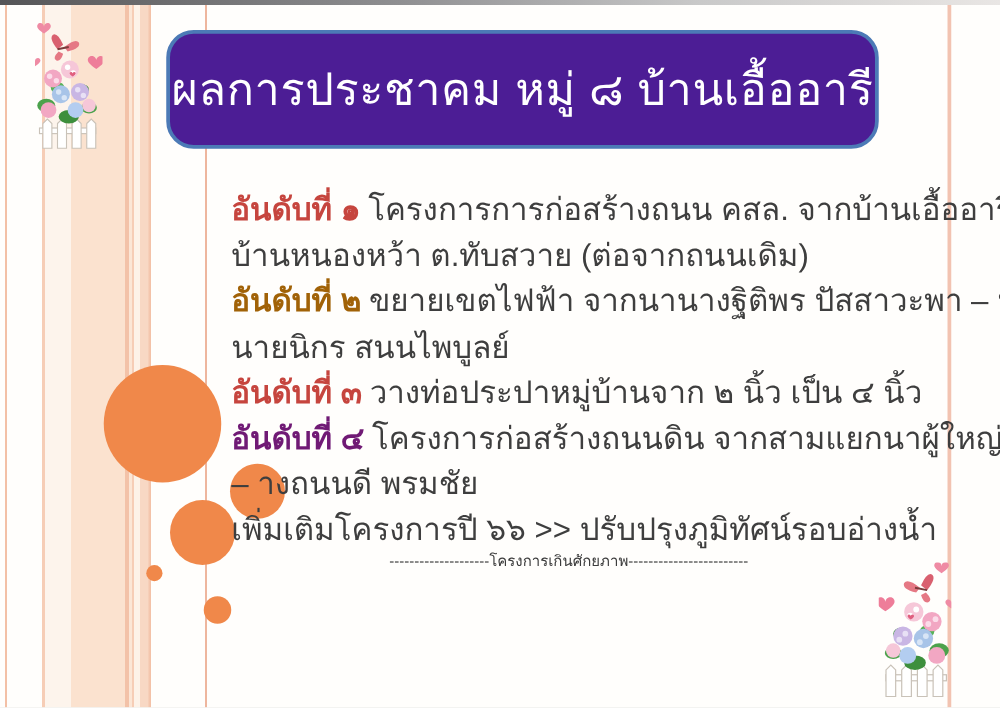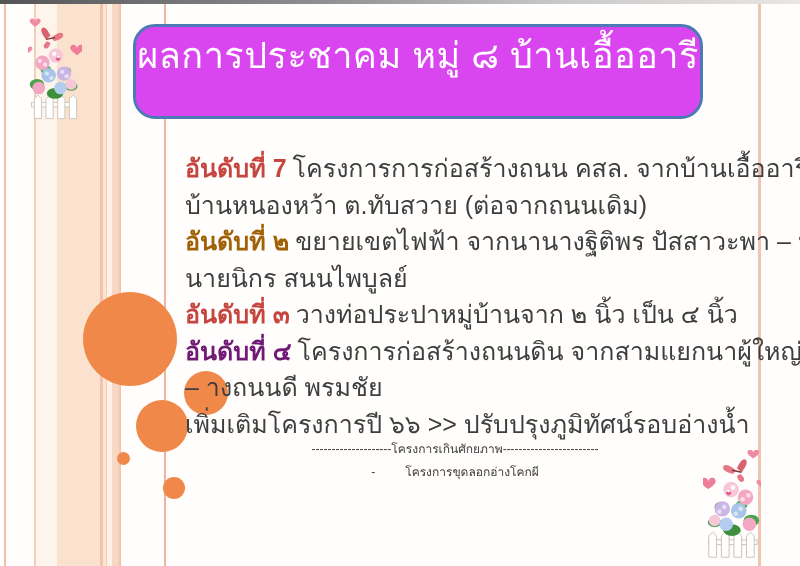--- a/index.html
+++ b/index.html
@@ -33,22 +33,22 @@
   .stripe-right{position:absolute;left:758px;top:4px;width:3px;height:562px;background:#f2c3b1;}
   
   .circle{position:absolute;border-radius:50%;background:#f0884a;}
   .c1{left:83px; top:292px; width:94px; height:94px;}
   .c2{left:136px;top:400px;width:52px;height:52px;}
   .c3{left:184px;top:371px;width:44px;height:44px;}
   .c4{left:117px;top:452px;width:13px;height:13px;}
   .c5{left:163px;top:477px;width:22px;height:22px;}
   
   .header-box{position:absolute;left:133px;top:24px;width:570px;height:95px;
-    background:#d946ef;border:3px solid #4c7ab6;border-radius:22px;
-    box-sizing:border-box;display:flex;align-items:flex-start;justify-content:center;}
+    background:#4c1d95;border:3px solid #4c7ab6;border-radius:22px;
+    box-sizing:border-box;display:flex;align-items:center;justify-content:center;}
   .header-text{color:#ffffff;font-size:36px;letter-spacing:.5px;text-align:center;}
   
   .body{position:absolute;left:185px;top:150px;width:560px;color:#3e3e3e;
     font-size:25px;line-height:36.5px;}
   .body .line{white-space:nowrap;}
   .body .prefix{color:#c6453e;font-weight:700;margin-right:6px;}
   
   .footer{position:absolute;left:175px;top:438px;width:560px;text-align:center;
     color:#3c3c3c;font-size:12px;line-height:23.3px;}
   .footer .f-line{white-space:nowrap;}
@@ -167,30 +167,29 @@
       <path d="M21 24 q-6 6 -2 8 q4 1 6 -6 z" fill="#e57884"></path>
       <line x1="20" y1="22" x2="30" y2="20" stroke="#7a3b3b" stroke-width="1.6"></line>
     </g>
   </svg>
 
   <div class="header-box">
     <div class="header-text">ผลการประชาคม หมู่ ๘ บ้านเอื้ออารี</div>
   </div>
 
   <div class="body" id="body-lines">
-      <div class="line"><span class="prefix" style="color: rgb(198, 69, 62);">อันดับที่ 7</span><span>โครงการการก่อสร้างถนน คสล. จากบ้านเอื้ออารีย์ –</span></div>
+      <div class="line"><span class="prefix" style="color: rgb(198, 69, 62);">อันดับที่ ๑</span><span>โครงการการก่อสร้างถนน คสล. จากบ้านเอื้ออารีย์ –</span></div>
       <div class="line"><span>บ้านหนองหว้า ต.ทับสวาย (ต่อจากถนนเดิม)</span></div>
       <div class="line"><span class="prefix" style="color: #a16207;">อันดับที่ ๒</span><span>ขยายเขตไฟฟ้า จากนานางฐิติพร ปัสสาวะพา – นา</span></div>
       <div class="line"><span>นายนิกร สนนไพบูลย์</span></div>
       <div class="line"><span class="prefix" style="color: rgb(198, 69, 62);">อันดับที่ ๓</span><span>วางท่อประปาหมู่บ้านจาก ๒ นิ้ว เป็น ๔ นิ้ว</span></div>
       <div class="line"><span class="prefix" style="color: #701a75;">อันดับที่ ๔</span><span>โครงการก่อสร้างถนนดิน จากสามแยกนาผู้ใหญ่เดช</span></div>
       <div class="line"><span>– างถนนดี พรมชัย</span></div>
       <div class="line"><span>เพิ่มเติมโครงการปี ๖๖ &gt;&gt; ปรับปรุงภูมิทัศน์รอบอ่างน้ำ</span></div>
     </div>
 
   <div class="footer">
     <div class="f-line">--------------------โครงการเกินศักยภาพ------------------------</div>
     <div id="footer-items">
-        <div class="f-line"><span class="f-bullet">-</span><span>โครงการขุดลอกอ่างโคกผี</span></div>
       </div>
   </div>
 
 </div>
 
 </body></html>

